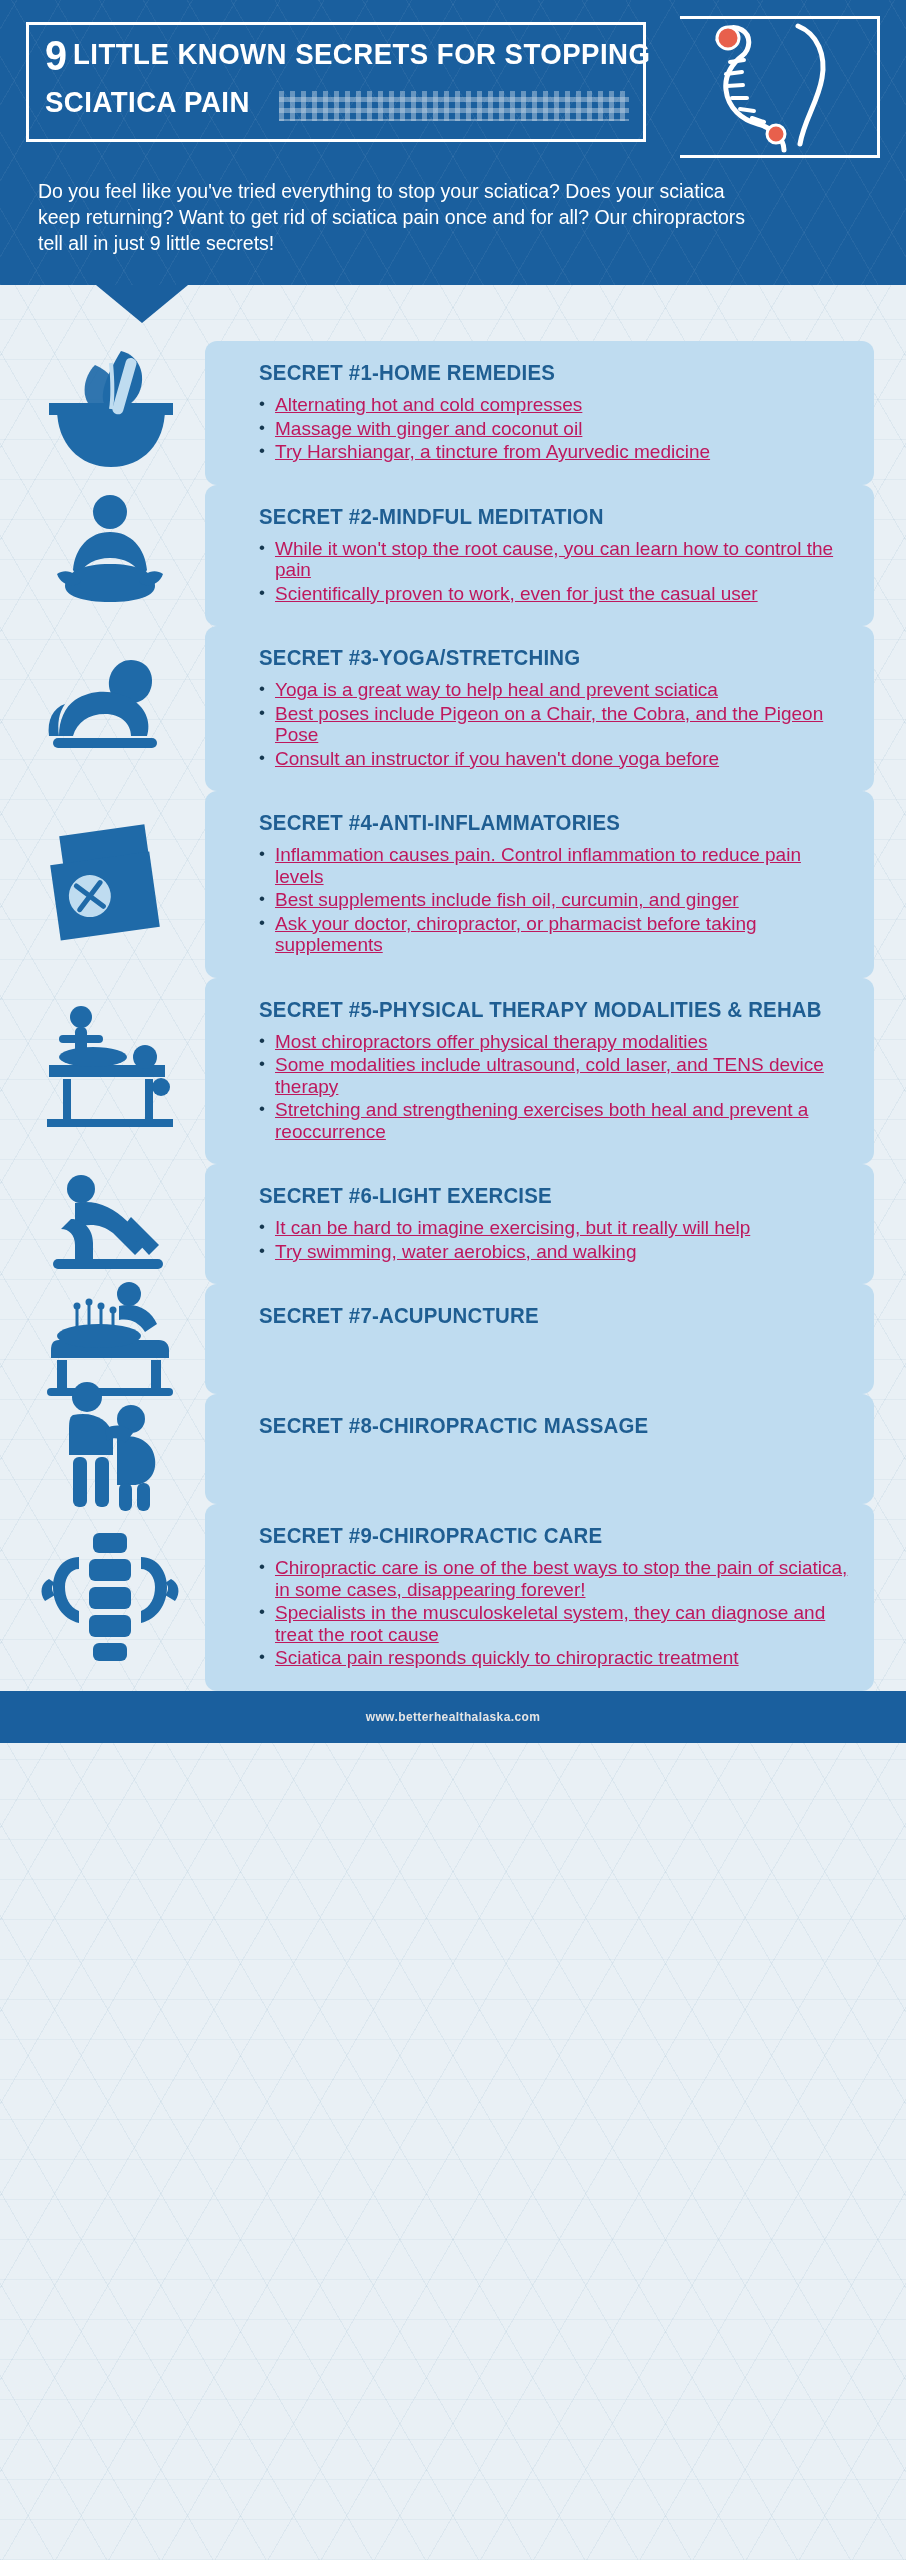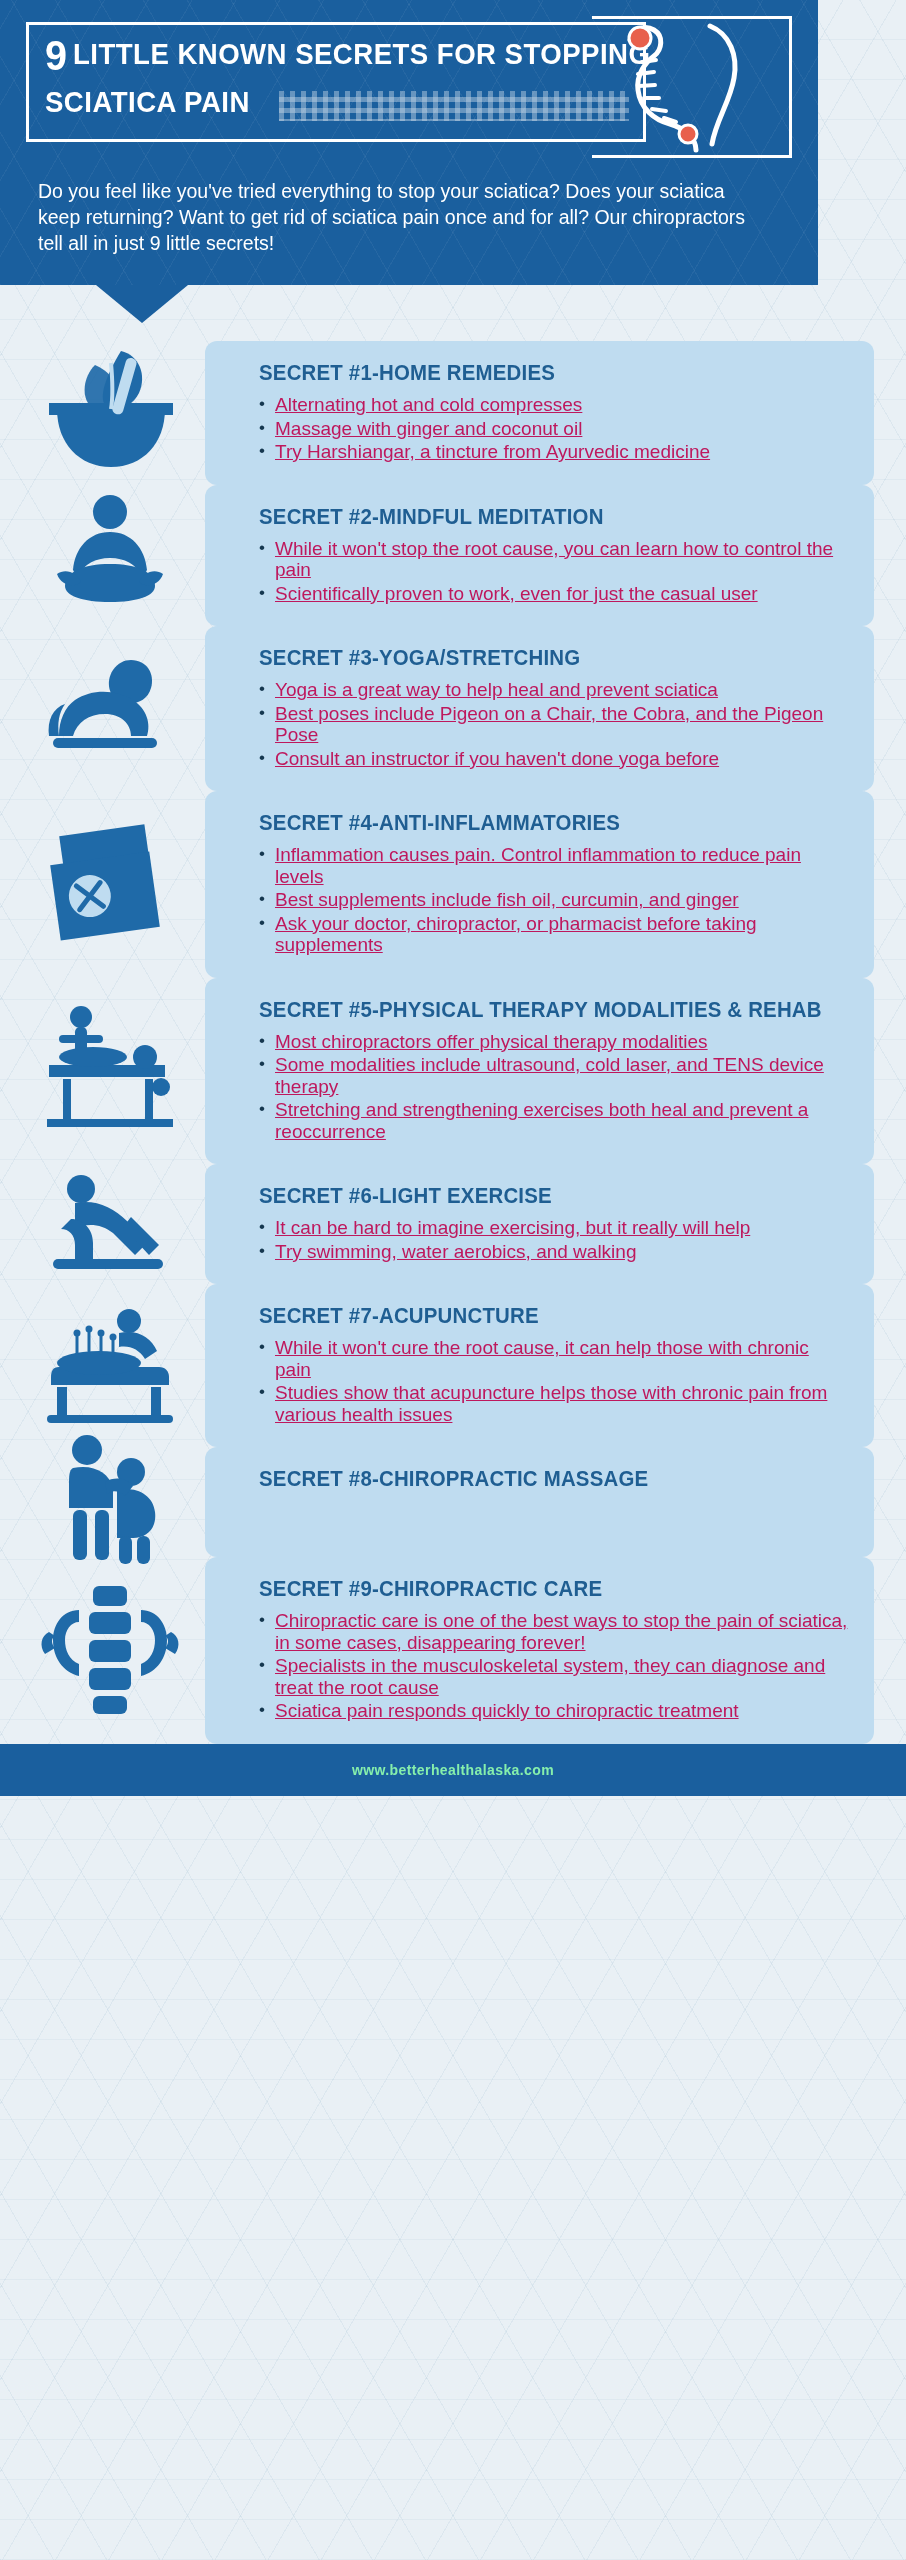--- a/index.html
+++ b/index.html
@@ -24,21 +24,21 @@
     background-image:
       repeating-linear-gradient(60deg, rgba(160,190,210,0.18) 0 1px, transparent 1px 46px),
       repeating-linear-gradient(-60deg, rgba(160,190,210,0.18) 0 1px, transparent 1px 46px),
       repeating-linear-gradient(0deg, rgba(160,190,210,0.14) 0 1px, transparent 1px 40px);
     pointer-events: none;
   }
 
   
   .header {
     position: relative;
-    width: 818px;
+    width: 906px;
     height: 285px;
     background: #1a5f9e;
     overflow: hidden;
   }
   .header::before{
     content:"";
     position:absolute; inset:0;
     background-image:
       repeating-linear-gradient(60deg, rgba(255,255,255,0.05) 0 1px, transparent 1px 38px),
       repeating-linear-gradient(-60deg, rgba(255,255,255,0.05) 0 1px, transparent 1px 38px);
@@ -182,22 +182,22 @@
   .footer {
     position: relative;
     width: 906px;
     height: 52px;
     background: #1a5f9e;
     display: flex;
     align-items: center;
     justify-content: center;
   }
   .footer span {
-    color: #86efac;
-    font-size: 14px;
+    color: #e5e5e5;
+    font-size: 12px;
     font-weight: bold;
     letter-spacing: 0.4px;
   }
 </style>
 </head>
 <body>
 
 <div id="page">
 
   <div class="header">
@@ -388,24 +388,20 @@
           <g fill="#1f6aa8">
             <circle cx="44" cy="32" r="3.5"></circle>
             <circle cx="56" cy="28" r="3.5"></circle>
             <circle cx="68" cy="32" r="3.5"></circle>
             <circle cx="80" cy="36" r="3.5"></circle>
           </g>
         </svg>
       </div>
       <div class="card">
         <h2>SECRET #7-ACUPUNCTURE</h2>
-        <ul>
-          <li>While it won't cure the root cause, it can help those with chronic pain</li>
-          <li>Studies show that acupuncture helps those with chronic pain from various health issues</li>
-        </ul>
       </div>
     </div>
 
     <div class="secret">
       <div class="icon-wrap">
         <svg width="150" height="145" viewBox="0 0 150 145">
           <g fill="#1f6aa8">
             <circle cx="52" cy="20" r="15"></circle>
             <path d="M38 38 C58 34 74 42 78 58 L78 78 L34 78 L34 56 C34 46 34 40 38 38 Z"></path>
             <rect x="38" y="80" width="14" height="50" rx="6"></rect>

